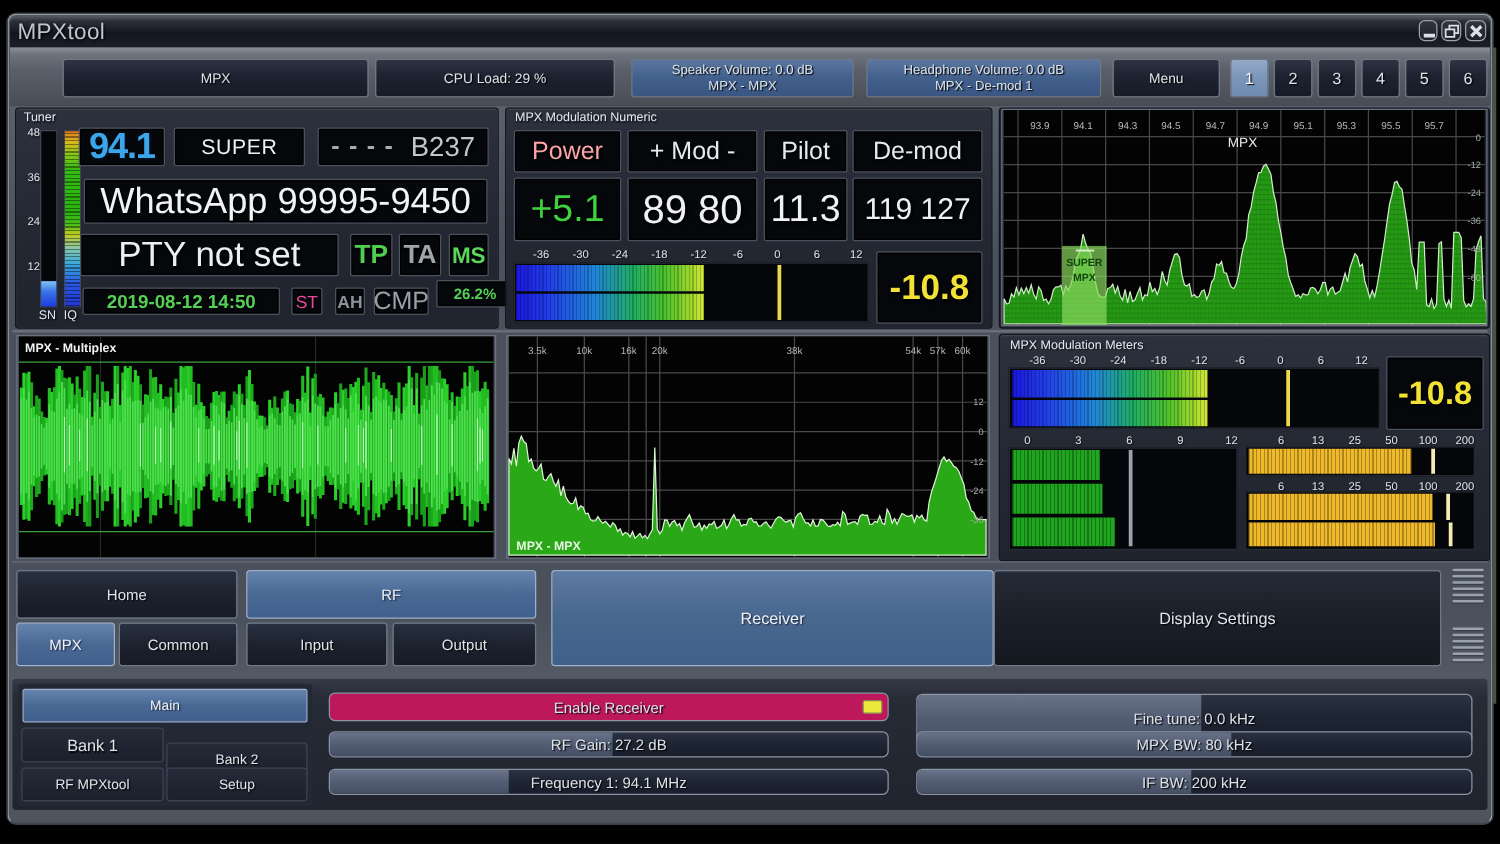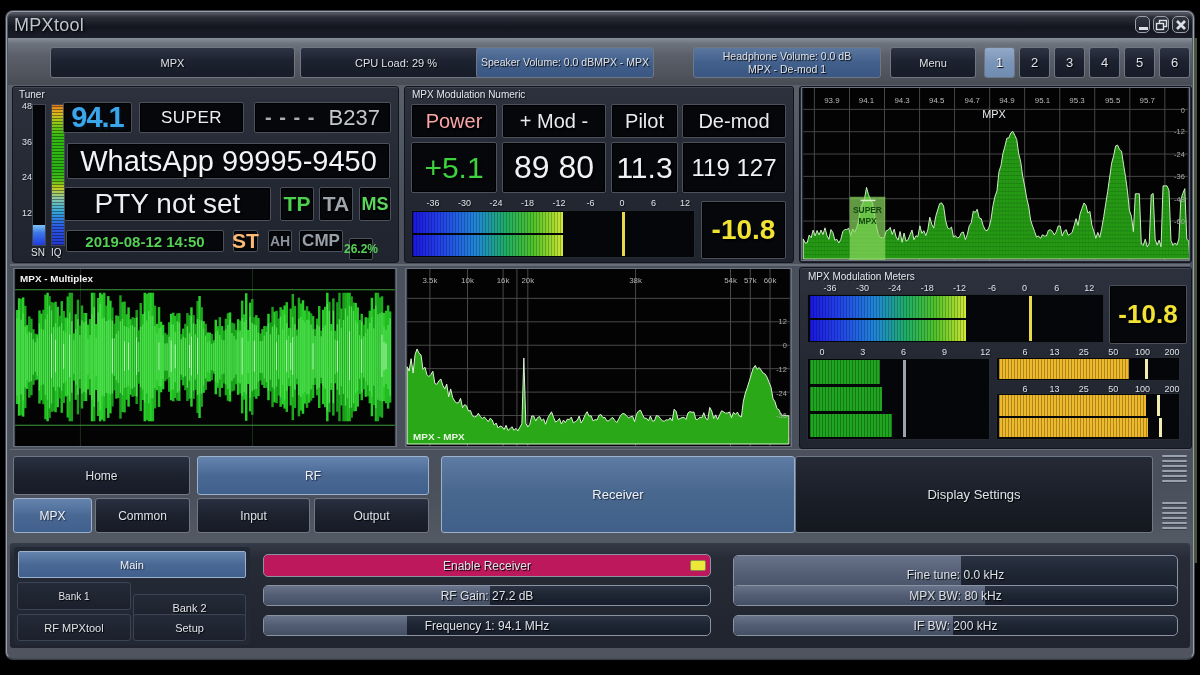--- a/index.html
+++ b/index.html
@@ -38,21 +38,21 @@
 <svg class="abs" style="left:1155px;top:19px" width="13" height="12">
     <rect x="4.5" y="1.5" width="7" height="6" fill="none" stroke="#dde1e6" stroke-width="1.4"></rect>
     <rect x="1.5" y="4.5" width="7" height="6" fill="#23262f" stroke="#dde1e6" stroke-width="1.4"></rect>
   </svg>
 <svg class="abs" style="left:1175px;top:19px" width="12" height="12">
     <path d="M2,2 L10,10 M10,2 L2,10" stroke="#dde1e6" stroke-width="2.6"></path>
   </svg>
 <div class="abs" style="left:8px;top:38px;width:1184px;height:47px;background:linear-gradient(#8a9099,#6d737d 12%,#5a5f69 38%,#50555e 72%,#474c55)"></div>
 <div class="abs tbtn" style="left:50px;top:47px;width:245px;height:31px">MPX</div>
 <div class="abs tbtn" style="left:300px;top:47px;width:192px;height:31px">CPU Load: 29 %</div>
-<div class="abs tbtn blue" style="left:476px;top:47px;width:178px;height:31px;flex-direction:row;font-size:10.5px;line-height:13px">
+<div class="abs tbtn blue" style="left:505px;top:47px;width:178px;height:31px;flex-direction:column;font-size:10.5px;line-height:13px">
     <span>Speaker Volume: 0.0 dB</span>
     <span>MPX - MPX</span>
   </div>
 <div class="abs tbtn blue" style="left:693px;top:47px;width:188px;height:31px;flex-direction:column;font-size:10.5px;line-height:13px">
     <span>Headphone Volume: 0.0 dB</span>
     <span>MPX - De-mod 1</span>
   </div>
 <div class="abs tbtn" style="left:890px;top:47px;width:86px;height:31px">Menu</div>
 <div class="abs tbtn" style="left:984px;top:47px;width:31px;height:31px;font-size:13px;background:linear-gradient(#93a9c8,#7a95b8 50%,#6f8cb2);color:#f2f5fa;">1</div>
 <div class="abs tbtn" style="left:1019px;top:47px;width:31px;height:31px;font-size:13px;">2</div>
@@ -98,29 +98,29 @@
 <div class="abs blackbox" style="left:319px;top:187px;width:34px;height:34px">
     <span style="font-size:21px;font-weight:bold;color:#9fa5ab;text-shadow:1px 2px 2px #000">TA</span>
   </div>
 <div class="abs blackbox" style="left:359px;top:187px;width:32px;height:34px">
     <span style="font-size:18px;font-weight:bold;color:#5bd65b;text-shadow:1px 2px 2px #000">MS</span>
   </div>
 <div class="abs blackbox" style="left:66px;top:230px;width:158px;height:22px">
     <span style="font-size:15px;font-weight:bold;color:#55d055;text-shadow:1px 1px 1px #000">2019-08-12 14:50</span>
   </div>
 <div class="abs blackbox" style="left:233px;top:230px;width:25px;height:22px">
-    <span style="font-size:21px;font-weight:bold;color:#fdba74">ST</span>
+    <span style="font-size:14px;font-weight:normal;color:#ec4899">ST</span>
   </div>
 <div class="abs blackbox" style="left:268px;top:230px;width:24px;height:22px">
     <span style="font-size:14px;font-weight:bold;color:#8d939a">AH</span>
   </div>
 <div class="abs blackbox" style="left:299px;top:230px;width:44px;height:22px">
-    <span style="font-size:17px;font-weight:bold;color:#9aa0a7">CMP</span>
-  </div>
-<div class="abs blackbox" style="left:349px;top:238px;width:24px;height:22px">
+    <span style="font-size:20px;font-weight:normal;color:#9aa0a7">CMP</span>
+  </div>
+<div class="abs blackbox" style="left:349px;top:224px;width:62px;height:22px">
     <span style="font-size:12px;font-weight:bold;color:#55d055">26.2%</span>
   </div>
 <div class="abs" style="left:404px;top:86px;width:390px;height:177px;background:linear-gradient(#2c313d,#232833 55%,#1f242e);border:1px solid #12151d;border-radius:3px;box-shadow:inset 0 1px 0 rgba(190,200,215,.14)"></div>
 <div class="abs panlab" style="left:412px;top:89px">MPX Modulation Numeric</div>
 <div class="abs blackbox" style="left:411px;top:104px;width:86px;height:34px">
     <span style="font-size:20px;color:#fca5a5;text-shadow:1px 2px 2px #000">Power</span>
   </div>
 <div class="abs blackbox" style="left:502px;top:104px;width:104px;height:34px">
     <span style="font-size:20px;color:#e8eaee;text-shadow:1px 2px 2px #000">+ Mod -</span>
   </div>
@@ -724,21 +724,21 @@
 <div class="abs" style="left:1162px;top:480px;width:25px;height:2px;background:#9aa2ae;border-radius:1px;box-shadow:0 1px 0 #3a3f49"></div>
 <div class="abs" style="left:1162px;top:502px;width:25px;height:2px;background:#9aa2ae;border-radius:1px;box-shadow:0 1px 0 #3a3f49"></div>
 <div class="abs" style="left:1162px;top:507px;width:25px;height:2px;background:#9aa2ae;border-radius:1px;box-shadow:0 1px 0 #3a3f49"></div>
 <div class="abs" style="left:1162px;top:512px;width:25px;height:2px;background:#9aa2ae;border-radius:1px;box-shadow:0 1px 0 #3a3f49"></div>
 <div class="abs" style="left:1162px;top:517px;width:25px;height:2px;background:#9aa2ae;border-radius:1px;box-shadow:0 1px 0 #3a3f49"></div>
 <div class="abs" style="left:1162px;top:522px;width:25px;height:2px;background:#9aa2ae;border-radius:1px;box-shadow:0 1px 0 #3a3f49"></div>
 <div class="abs" style="left:1162px;top:527px;width:25px;height:2px;background:#9aa2ae;border-radius:1px;box-shadow:0 1px 0 #3a3f49"></div>
 <div class="abs" style="left:10px;top:543px;width:1180px;height:105px;background:linear-gradient(#343a47,#262b36 15%,#20242f);border-radius:3px"></div>
 <div class="abs" style="left:14px;top:547px;width:236px;height:98px;border:1px solid #41485600;background:#232835;border-radius:3px"></div>
 <div class="abs navb" style="left:18px;top:551px;width:228px;height:27px;font-size:11px;border-radius:2px">Main</div>
-<div class="abs navd" style="left:17px;top:582px;width:114px;height:28px;font-size:10px;background:linear-gradient(#242a37,#1b202c);border-color:#3c4352">Bank 1</div>
+<div class="abs navd" style="left:17px;top:582px;width:114px;height:28px;font-size:13px;background:linear-gradient(#242a37,#1b202c);border-color:#3c4352">Bank 1</div>
 <div class="abs navd" style="left:133px;top:594px;width:113px;height:28px;font-size:11px;background:linear-gradient(#242a37,#1b202c);border-color:#3c4352">Bank 2</div>
 <div class="abs navd" style="left:17px;top:614px;width:114px;height:27px;font-size:11px;background:linear-gradient(#242a37,#1b202c);border-color:#3c4352">RF MPXtool</div>
 <div class="abs navd" style="left:133px;top:614px;width:113px;height:27px;font-size:11px;background:linear-gradient(#242a37,#1b202c);border-color:#3c4352">Setup</div>
 <div class="abs bbar" style="left:263px;top:554px;width:448px;height:23px;background:#be185d">Enable Receiver</div>
 <div class="abs" style="left:690px;top:560px;width:16px;height:11px;background:#ece83a;border:1px solid #8a8a50;border-radius:2px"></div>
 <div class="abs bbar" style="left:263px;top:585px;width:448px;height:21px">
     <div class="fill" style="width:226px"></div>
     <span style="position:relative">RF Gain: 27.2 dB</span>
   </div>
 <div class="abs bbar" style="left:263px;top:615px;width:448px;height:21px">

